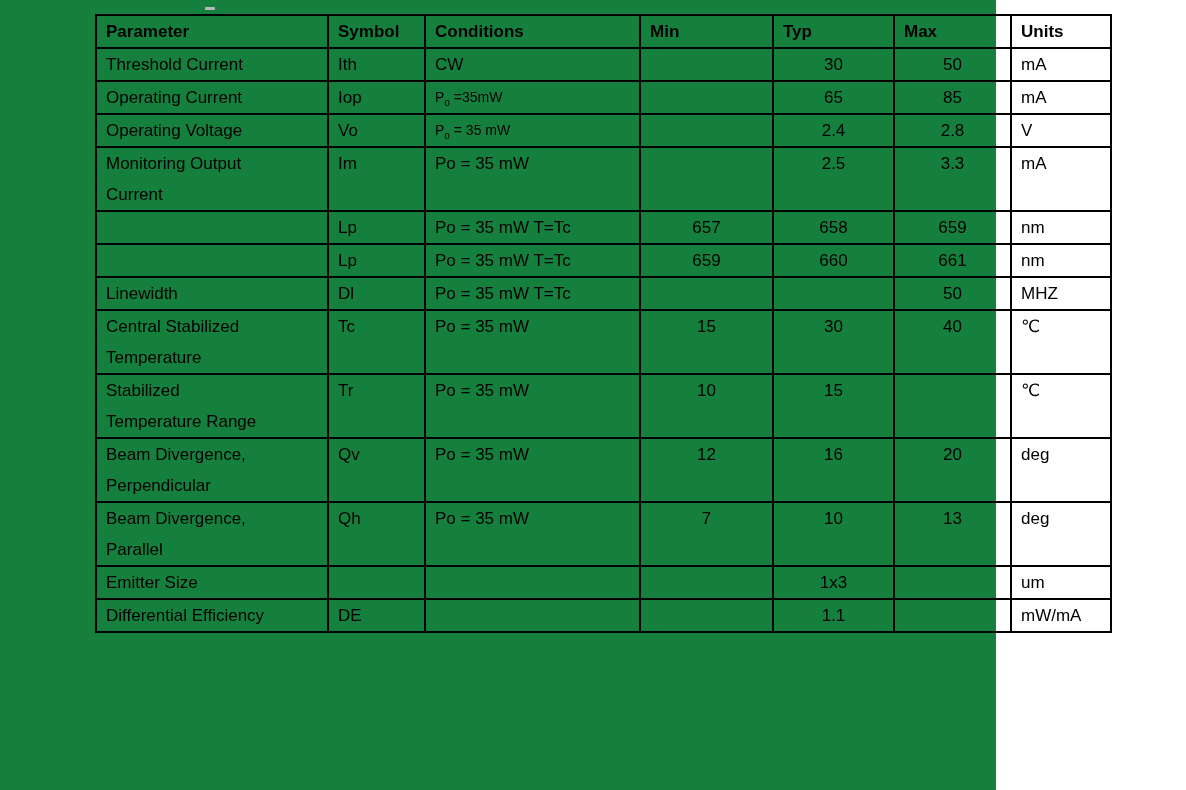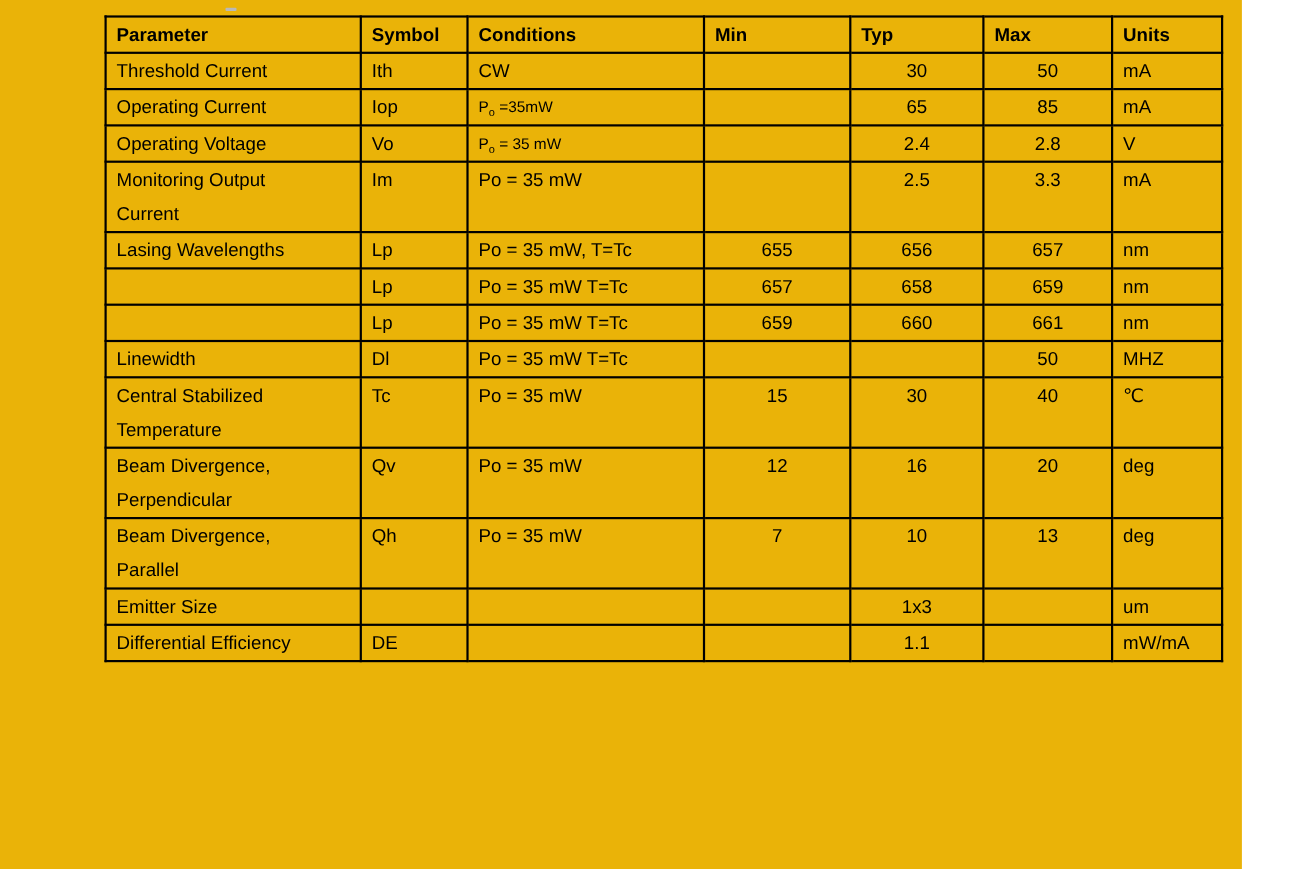--- a/index.html
+++ b/index.html
@@ -11,22 +11,22 @@
     width: 1186px;
     height: 790px;
     position: relative;
     font-family: "Liberation Sans", "DejaVu Sans", sans-serif;
     color: #000000;
     overflow: hidden;
   }
   .page {
     position: absolute;
     left: 0; top: 0;
-    width: 1129px; height: 790px;
-    background: #eab308;
+    width: 996px; height: 790px;
+    background: #15803d;
   }
   .smudge {
     position: absolute;
     left: 205px;
     top: 7px;
     width: 10px;
     height: 3px;
     background: #b9b9b9;
     border-radius: 1px;
   }
@@ -122,29 +122,20 @@
         <tr>
           <td>Monitoring Output<br>Current</td>
           <td>Im</td>
           <td>Po = 35 mW</td>
           <td class="num"></td>
           <td class="num">2.5</td>
           <td class="num">3.3</td>
           <td>mA</td>
         </tr>
         <tr>
-          <td>Lasing Wavelengths</td>
-          <td>Lp</td>
-          <td>Po = 35 mW, T=Tc</td>
-          <td class="num">655</td>
-          <td class="num">656</td>
-          <td class="num">657</td>
-          <td>nm</td>
-        </tr>
-        <tr>
           <td></td>
           <td>Lp</td>
           <td>Po = 35 mW T=Tc</td>
           <td class="num">657</td>
           <td class="num">658</td>
           <td class="num">659</td>
           <td>nm</td>
         </tr>
         <tr>
           <td></td>
@@ -167,20 +158,29 @@
         <tr>
           <td>Central Stabilized<br>Temperature</td>
           <td>Tc</td>
           <td>Po = 35 mW</td>
           <td class="num">15</td>
           <td class="num">30</td>
           <td class="num">40</td>
           <td>℃</td>
         </tr>
         <tr>
+          <td>Stabilized<br>Temperature Range</td>
+          <td>Tr</td>
+          <td>Po = 35 mW</td>
+          <td class="num">10</td>
+          <td class="num">15</td>
+          <td class="num"></td>
+          <td>℃</td>
+        </tr>
+        <tr>
           <td>Beam Divergence,<br>Perpendicular</td>
           <td>Qv</td>
           <td>Po = 35 mW</td>
           <td class="num">12</td>
           <td class="num">16</td>
           <td class="num">20</td>
           <td>deg</td>
         </tr>
         <tr>
           <td>Beam Divergence,<br>Parallel</td>

